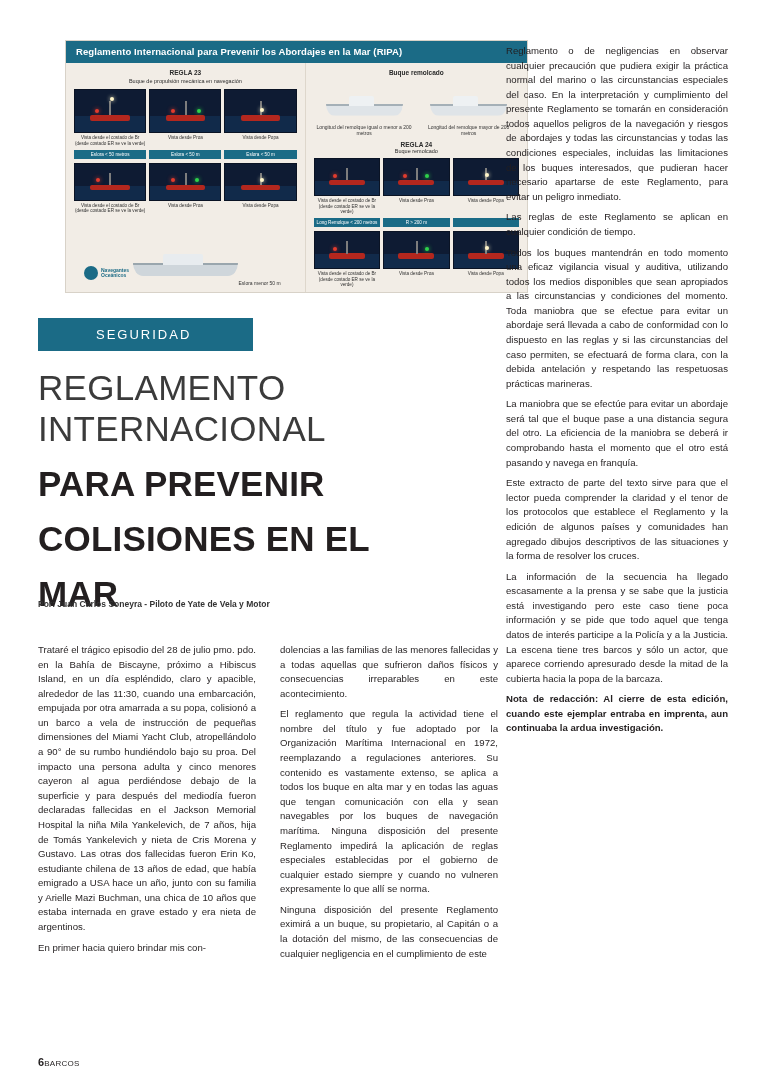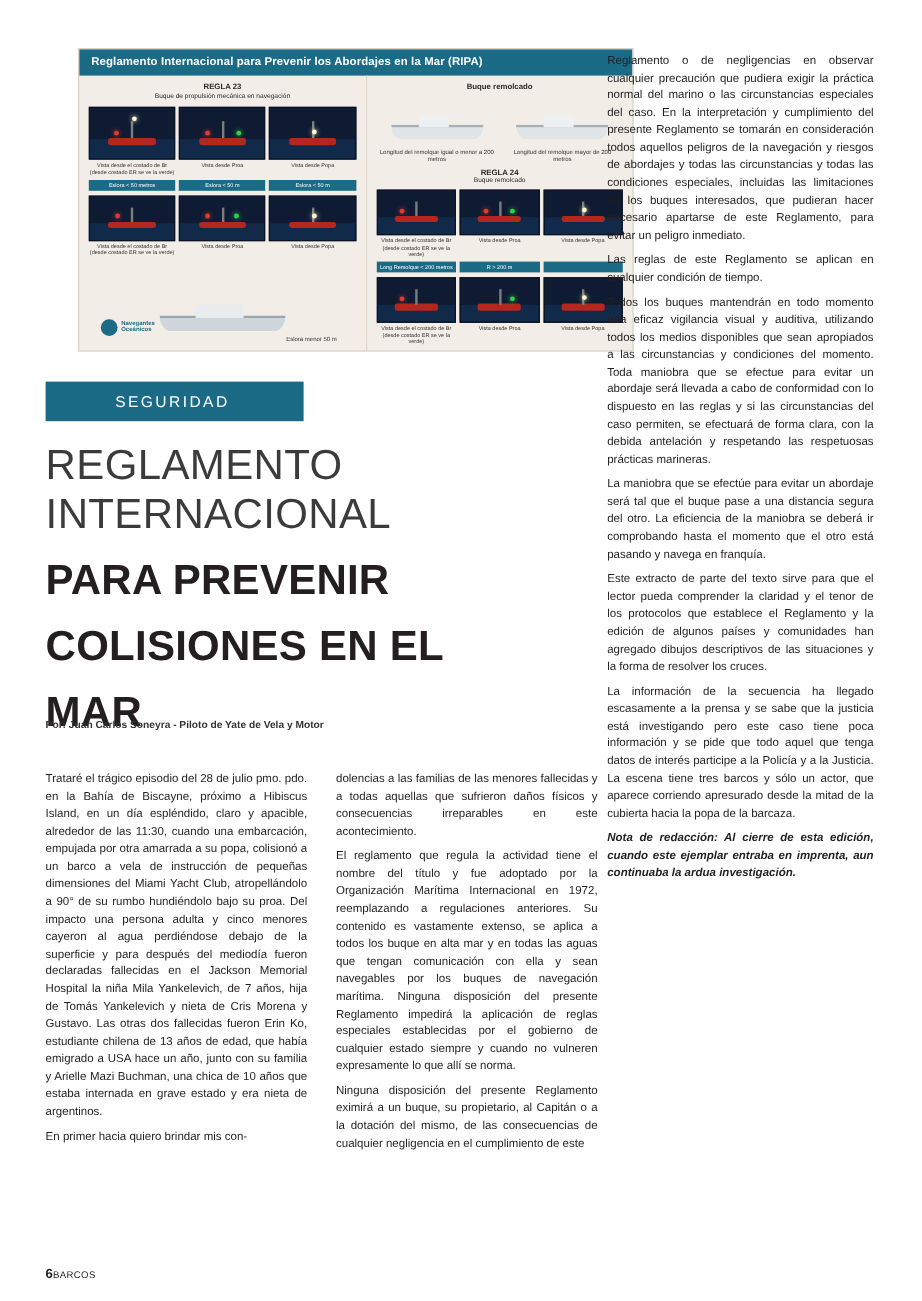--- a/index.html
+++ b/index.html
@@ -262,21 +262,21 @@
     line-height: 1.52;
     color: #231f20;
     text-align: justify;
     hyphens: auto;
   }
   .col p { margin: 0 0 6px 0; }
   .col1 { left: 38px; top: 643px; width: 218px; }
   .col2 { left: 280px; top: 643px; width: 218px; }
   .col3 { left: 506px; top: 44px; width: 222px; }
   .col3 p { margin: 0 0 6px 0; }
-  .note { font-weight: bold; font-style: italic; }
+  .note { font-weight: bold; }
 
   
   .footer {
     position: absolute;
     left: 38px; bottom: 16px;
     font-size: 9px;
     color: #231f20;
   }
   .footer .num { font-weight: bold; font-size: 11px; }
   .footer .lbl { font-size: 8px; letter-spacing: .3px; }

